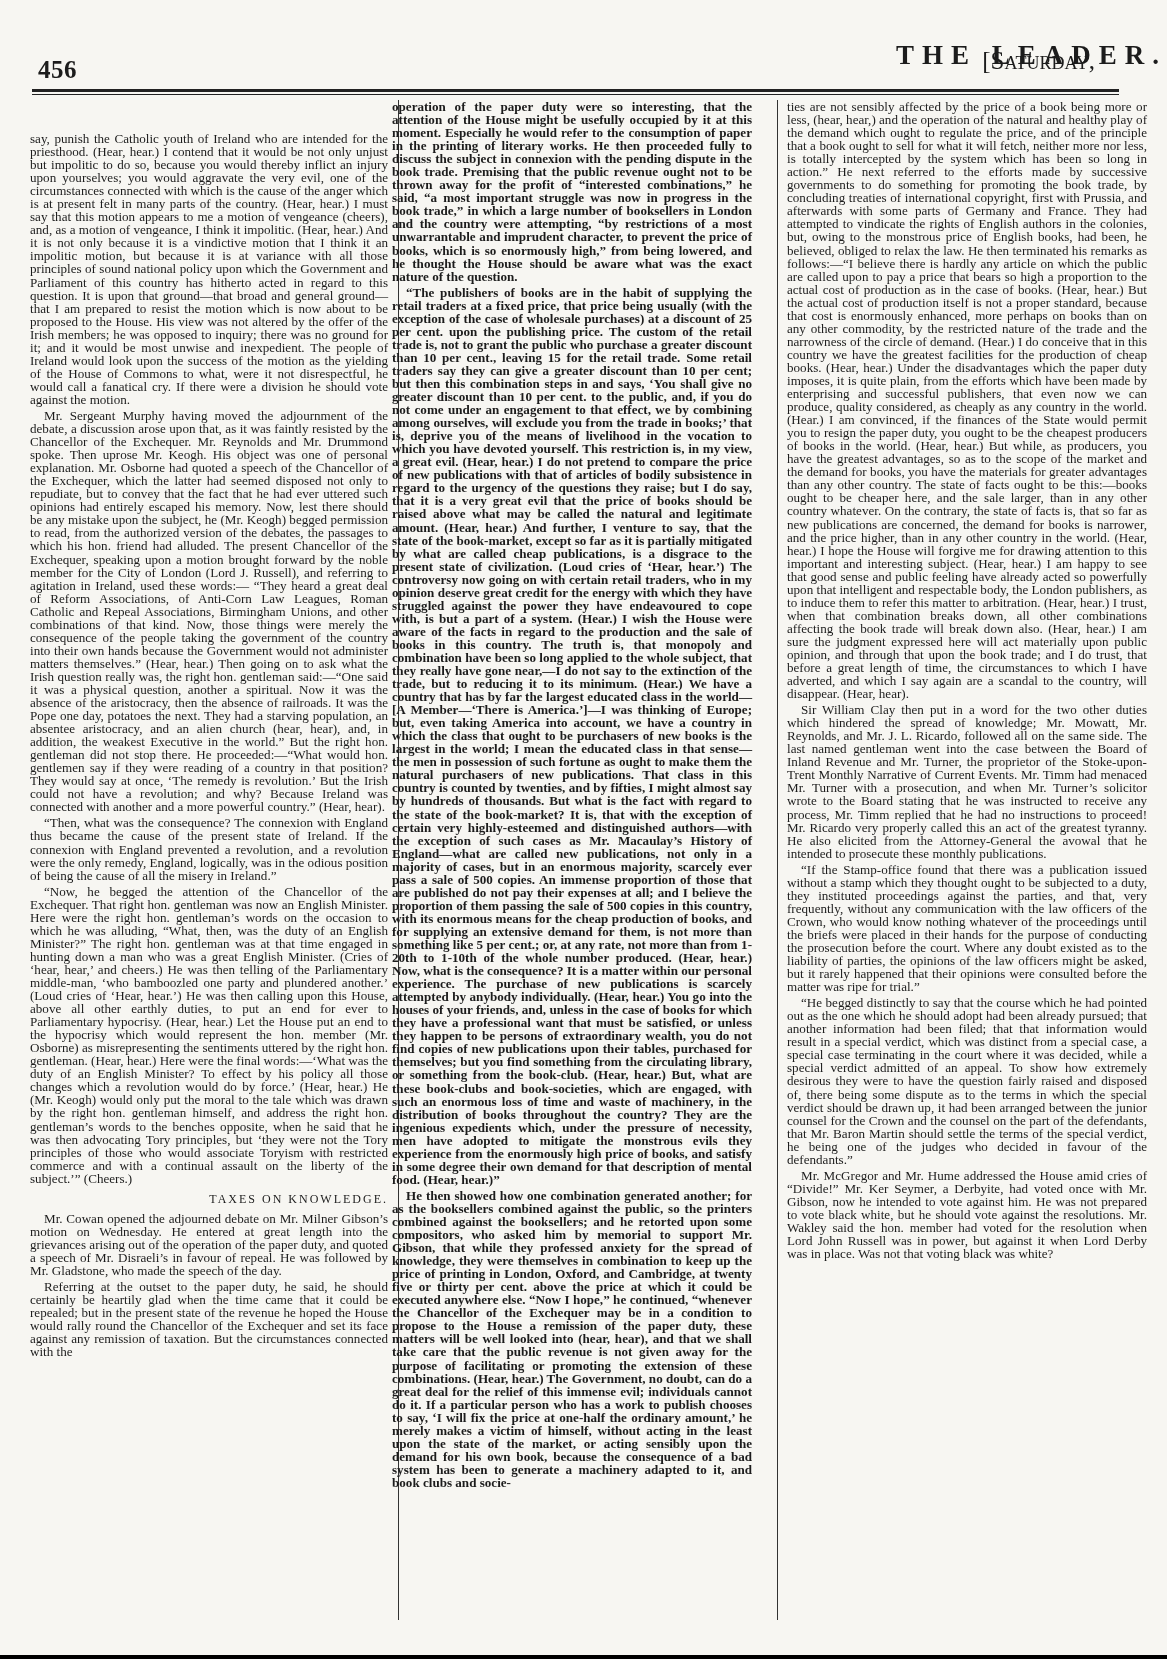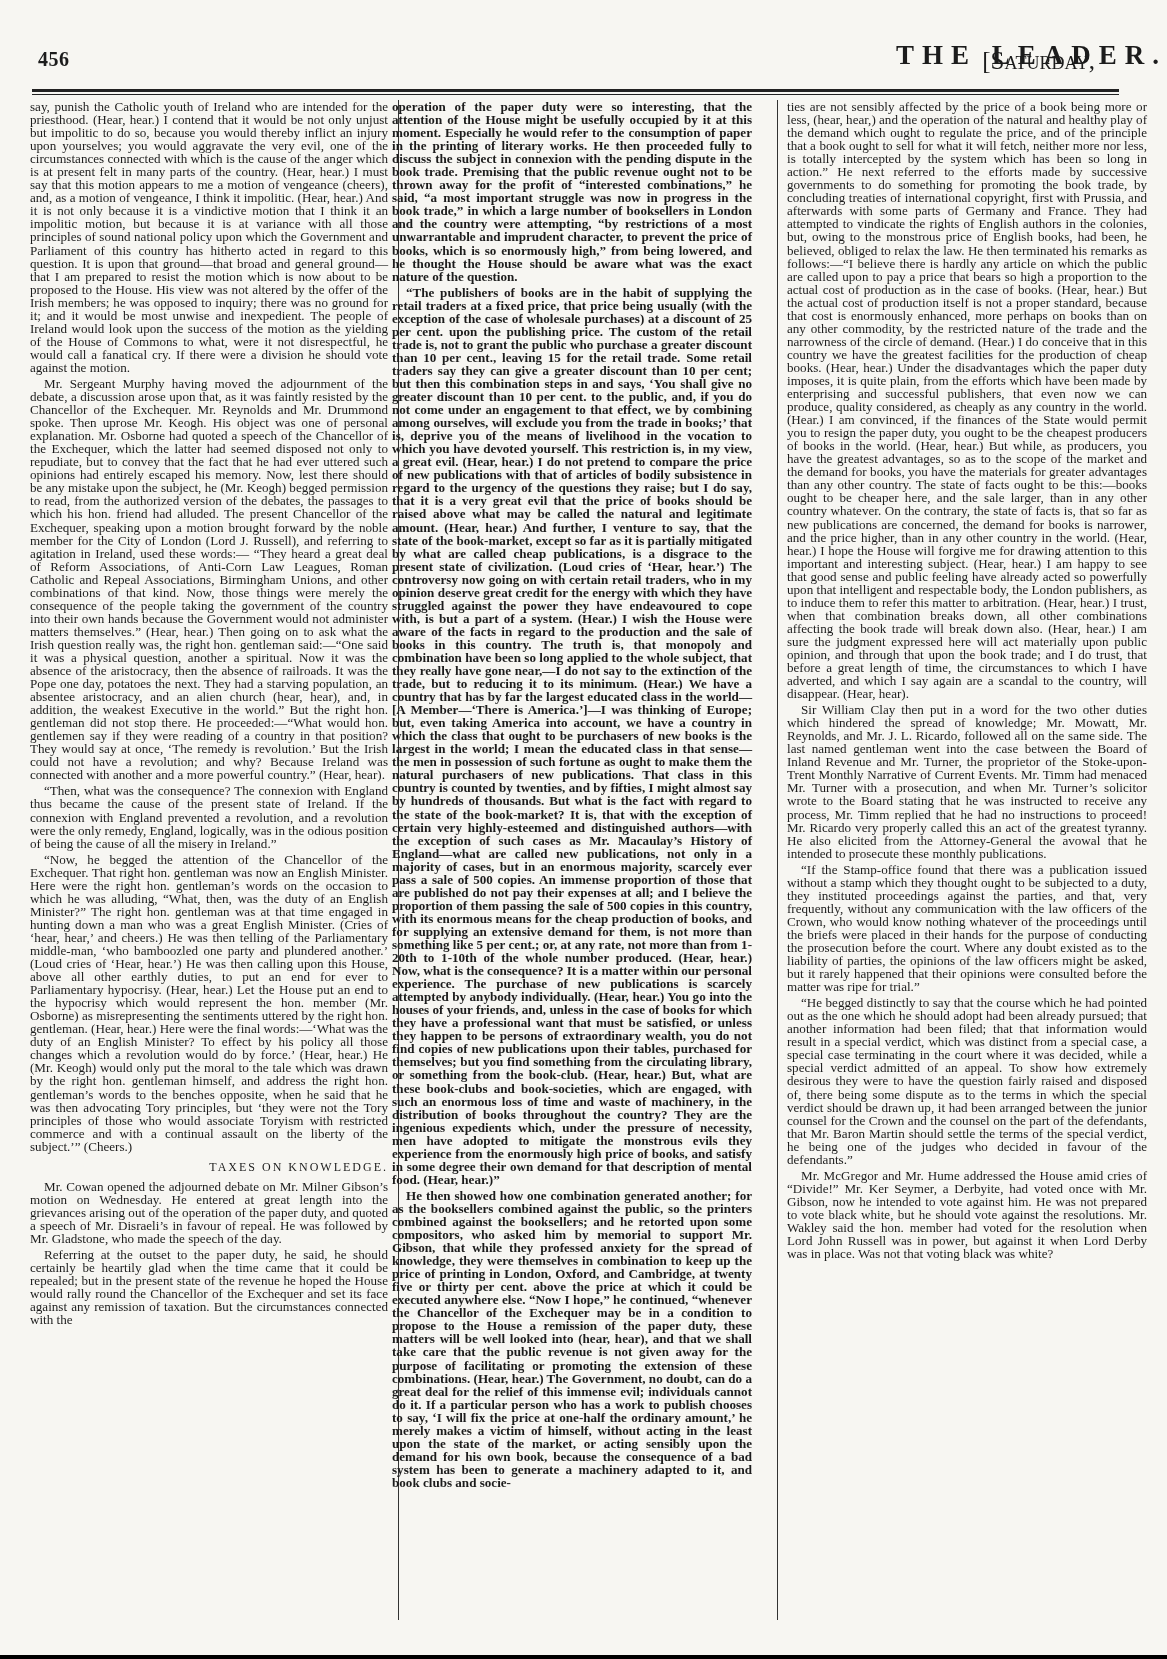--- a/index.html
+++ b/index.html
@@ -1,28 +1,28 @@
 <!DOCTYPE html>
 <html><head>
 <meta charset="utf-8">
 <style>
   html, body { margin:0; padding:0; }
   body {
     width:1167px; height:1659px; background:#f7f6f2; position:relative; overflow:hidden;
     font-family:"Liberation Serif","DejaVu Serif",serif; color:#1c1c1c;
   }
   .header { position:absolute; top:0; left:0; width:1167px; height:92px; }
-  .page-num { position:absolute; left:38px; top:48px; font-size:20px; font-weight:bold; letter-spacing:0.5px; }
+  .page-num { position:absolute; left:38px; top:56px; font-size:25px; font-weight:bold; letter-spacing:0.5px; }
   .masthead { position:absolute; left:0; width:1167px; top:40px; text-align:right; font-size:27px; letter-spacing:8px; font-weight:bold; }
   .dateline { position:absolute; right:72px; top:47px; font-size:25px; font-weight:normal; font-variant:small-caps; }
   .rule1 { position:absolute; left:32px; right:48px; top:89px; height:3px; background:#222; }
   .rule2 { position:absolute; left:32px; right:48px; top:94px; height:1px; background:#222; }
   .columns { position:absolute; top:100px; left:30px; width:1090px; height:1540px; }
   .col { position:absolute; top:0; font-size:13.1px; line-height:13.05px; text-align:justify; hyphens:manual; }
-  .col1 { left:0px; width:358px; }
+  .col1 { left:0px; width:358px;margin-top:32px; }
   .col2 { left:362px; width:360px;font-weight:bold; }
   .col3 { left:757px; width:360px; }
   .vsep { position:absolute; top:0; width:1px; background:#333; height:1520px; }
   .vsep1 { left:368px; }
   .vsep2 { left:747px; }
   p { margin:0 0 3px 0; text-indent:14px; }
   p.noindent { text-indent:0; }
   .heading { text-align:right; font-size:12px; letter-spacing:2px; margin:8px 0 6px 0; text-indent:0; }
   .bottom-rule { position:absolute; left:0; right:0; bottom:0; height:4px; background:#000; }
 </style>

